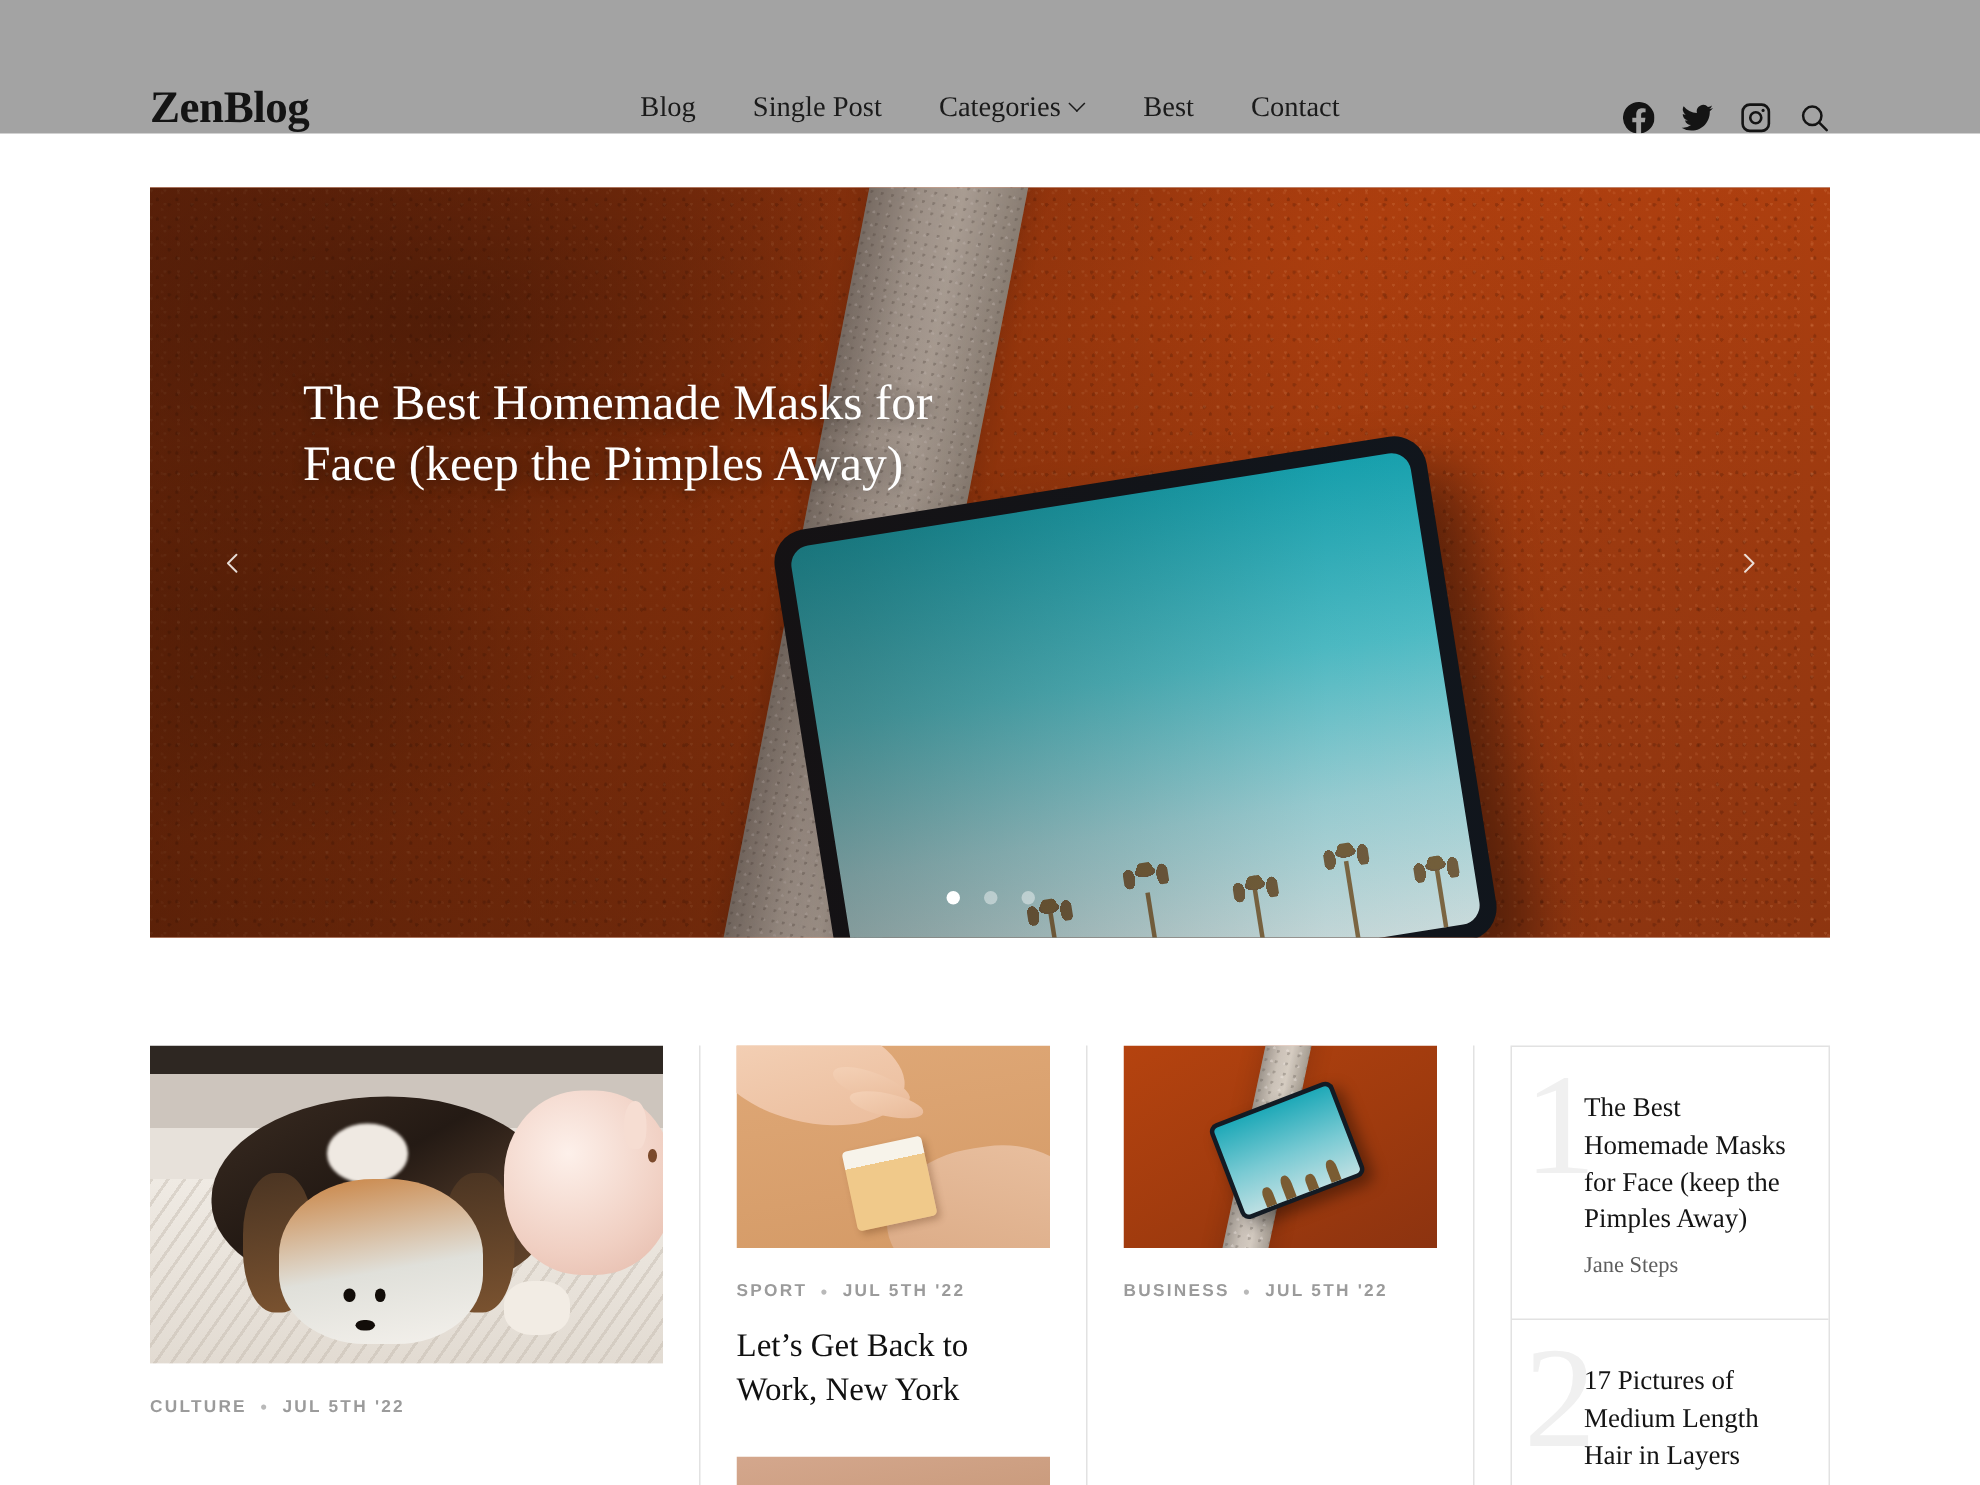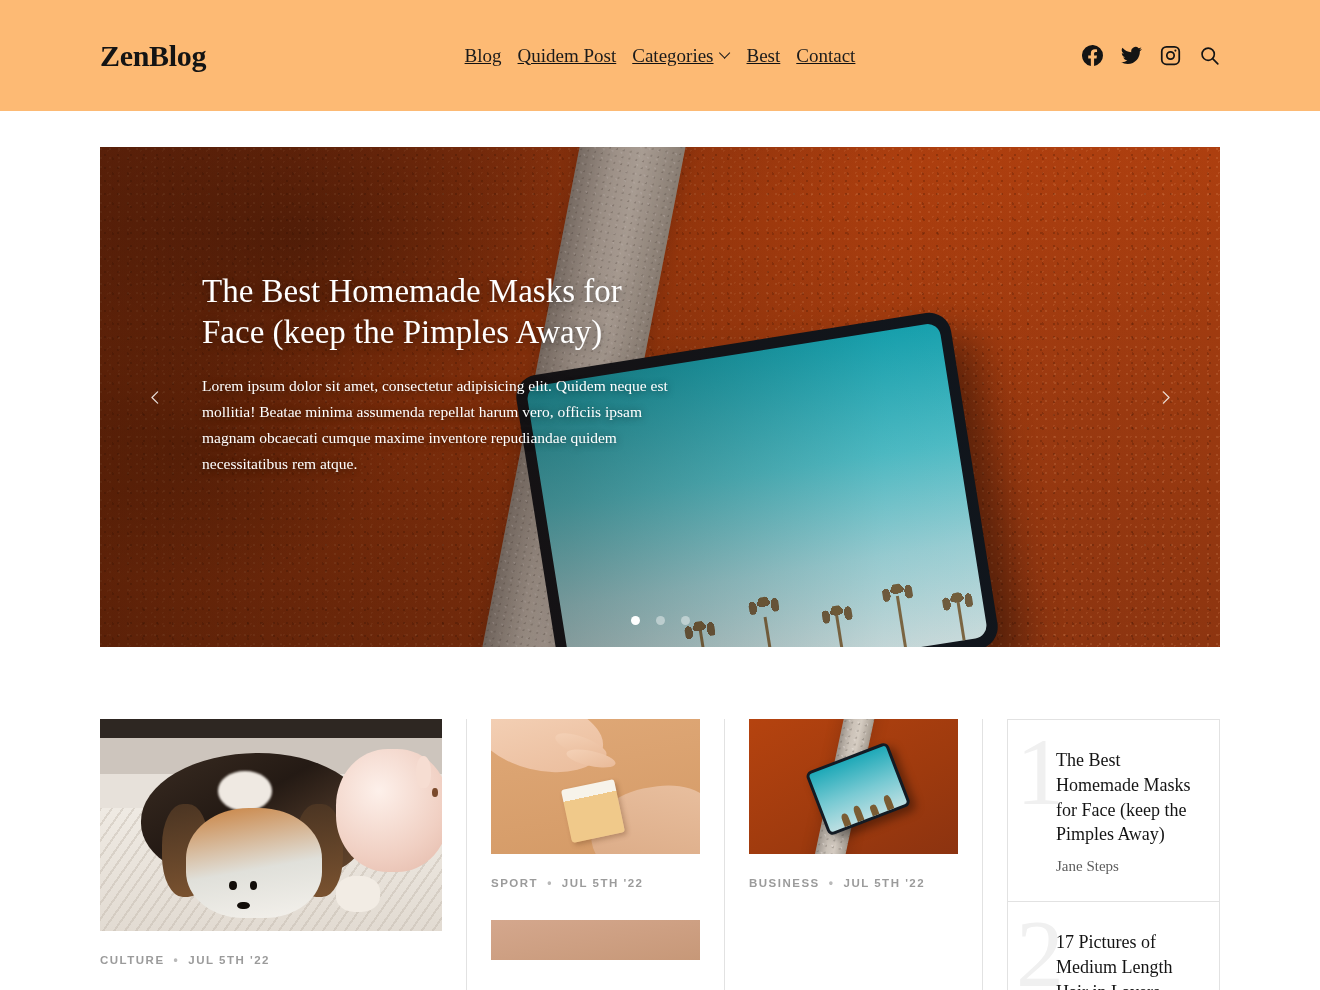--- a/index.html
+++ b/index.html
@@ -6,42 +6,42 @@
   html, body { width:1320px; height:990px; overflow:hidden; }
   body {
     background:#ffffff;
     font-family:"Liberation Sans", sans-serif;
     color:#111111;
     -webkit-font-smoothing:antialiased;
   }
 
   
   .site-header{
-    height:111px;
-    background:#fdba74;
+    height:89px;
+    background:#a3a3a3;
     display:flex;
-    align-items:center;
+    align-items:flex-end;
     padding:0 100px;
     position:relative;
   }
   .brand{
     font-family:"Liberation Serif", serif;
     font-weight:700;
     font-size:30px;
     letter-spacing:-0.3px;
     color:#141414;
     white-space:nowrap;
   }
   .main-nav{
     position:absolute;
     left:50%;
     transform:translateX(-50%);
     display:flex;
     align-items:center;
-    text-decoration:underline;
+    gap:22px;
   }
   .nav-link{
     font-family:"Liberation Serif", serif;
     font-size:19px;
     color:#1b1b1b;
     padding:6px 8px;
     white-space:nowrap;
     display:flex;
     align-items:center;
     gap:7px;
@@ -444,21 +444,21 @@
 <body>
 
 <header class="site-header">
   <div class="brand">ZenBlog</div>
 
   <nav class="main-nav">
     <div class="nav-link">
       <span>Blog</span>
     </div>
     <div class="nav-link">
-      <span>Quidem Post</span>
+      <span>Single Post</span>
     </div>
     <div class="nav-link">
       <span>Categories</span>
       <span class="chev"></span>
     </div>
     <div class="nav-link">
       <span>Best</span>
     </div>
     <div class="nav-link">
       <span>Contact</span>
@@ -505,21 +505,20 @@
         <span class="palm" style="left:61%;height:58px"></span>
         <span class="palm" style="left:76%;height:70px"></span>
         <span class="palm" style="left:90%;height:52px"></span>
       </div>
     </div>
 
     <div class="hero-overlay"></div>
 
     <div class="hero-content">
       <h1 class="hero-title">The Best Homemade Masks for Face (keep the Pimples Away)</h1>
-      <p class="hero-excerpt">Lorem ipsum dolor sit amet, consectetur adipisicing elit. Quidem neque est mollitia! Beatae minima assumenda repellat harum vero, officiis ipsam magnam obcaecati cumque maxime inventore repudiandae quidem necessitatibus rem atque.</p>
     </div>
 
     <div class="hero-arrow left">
       <svg width="17" height="17" viewBox="0 0 24 24" fill="none" stroke="currentColor" stroke-width="1.8" stroke-linecap="round" stroke-linejoin="round">
         <polyline points="15,4 7,12 15,20"></polyline>
       </svg>
     </div>
     <div class="hero-arrow right">
       <svg width="17" height="17" viewBox="0 0 24 24" fill="none" stroke="currentColor" stroke-width="1.8" stroke-linecap="round" stroke-linejoin="round">
         <polyline points="9,4 17,12 9,20"></polyline>
@@ -575,20 +574,21 @@
         <div class="finger" style="left:36%;top:24%;width:24%;height:11%;transform:rotate(12deg)"></div>
         <div class="hand-old"></div>
         <div class="cake"></div>
       </div>
     </div>
     <div class="meta">
       <span>SPORT</span>
       <span class="meta-dot">•</span>
       <span>JUL 5TH '22</span>
     </div>
+    <div class="card-title">Let’s Get Back to Work, New York</div>
     <div class="card-img" style="height:40px;margin-top:30px">
       <div style="position:absolute;inset:0;background:linear-gradient(170deg,#d4a78d,#c79878)"></div>
     </div>
   </div>
 
   <div class="divider"></div>
 
   <div class="col-mid">
     <div class="card-img img-tablet">
       <div class="court-scene">

